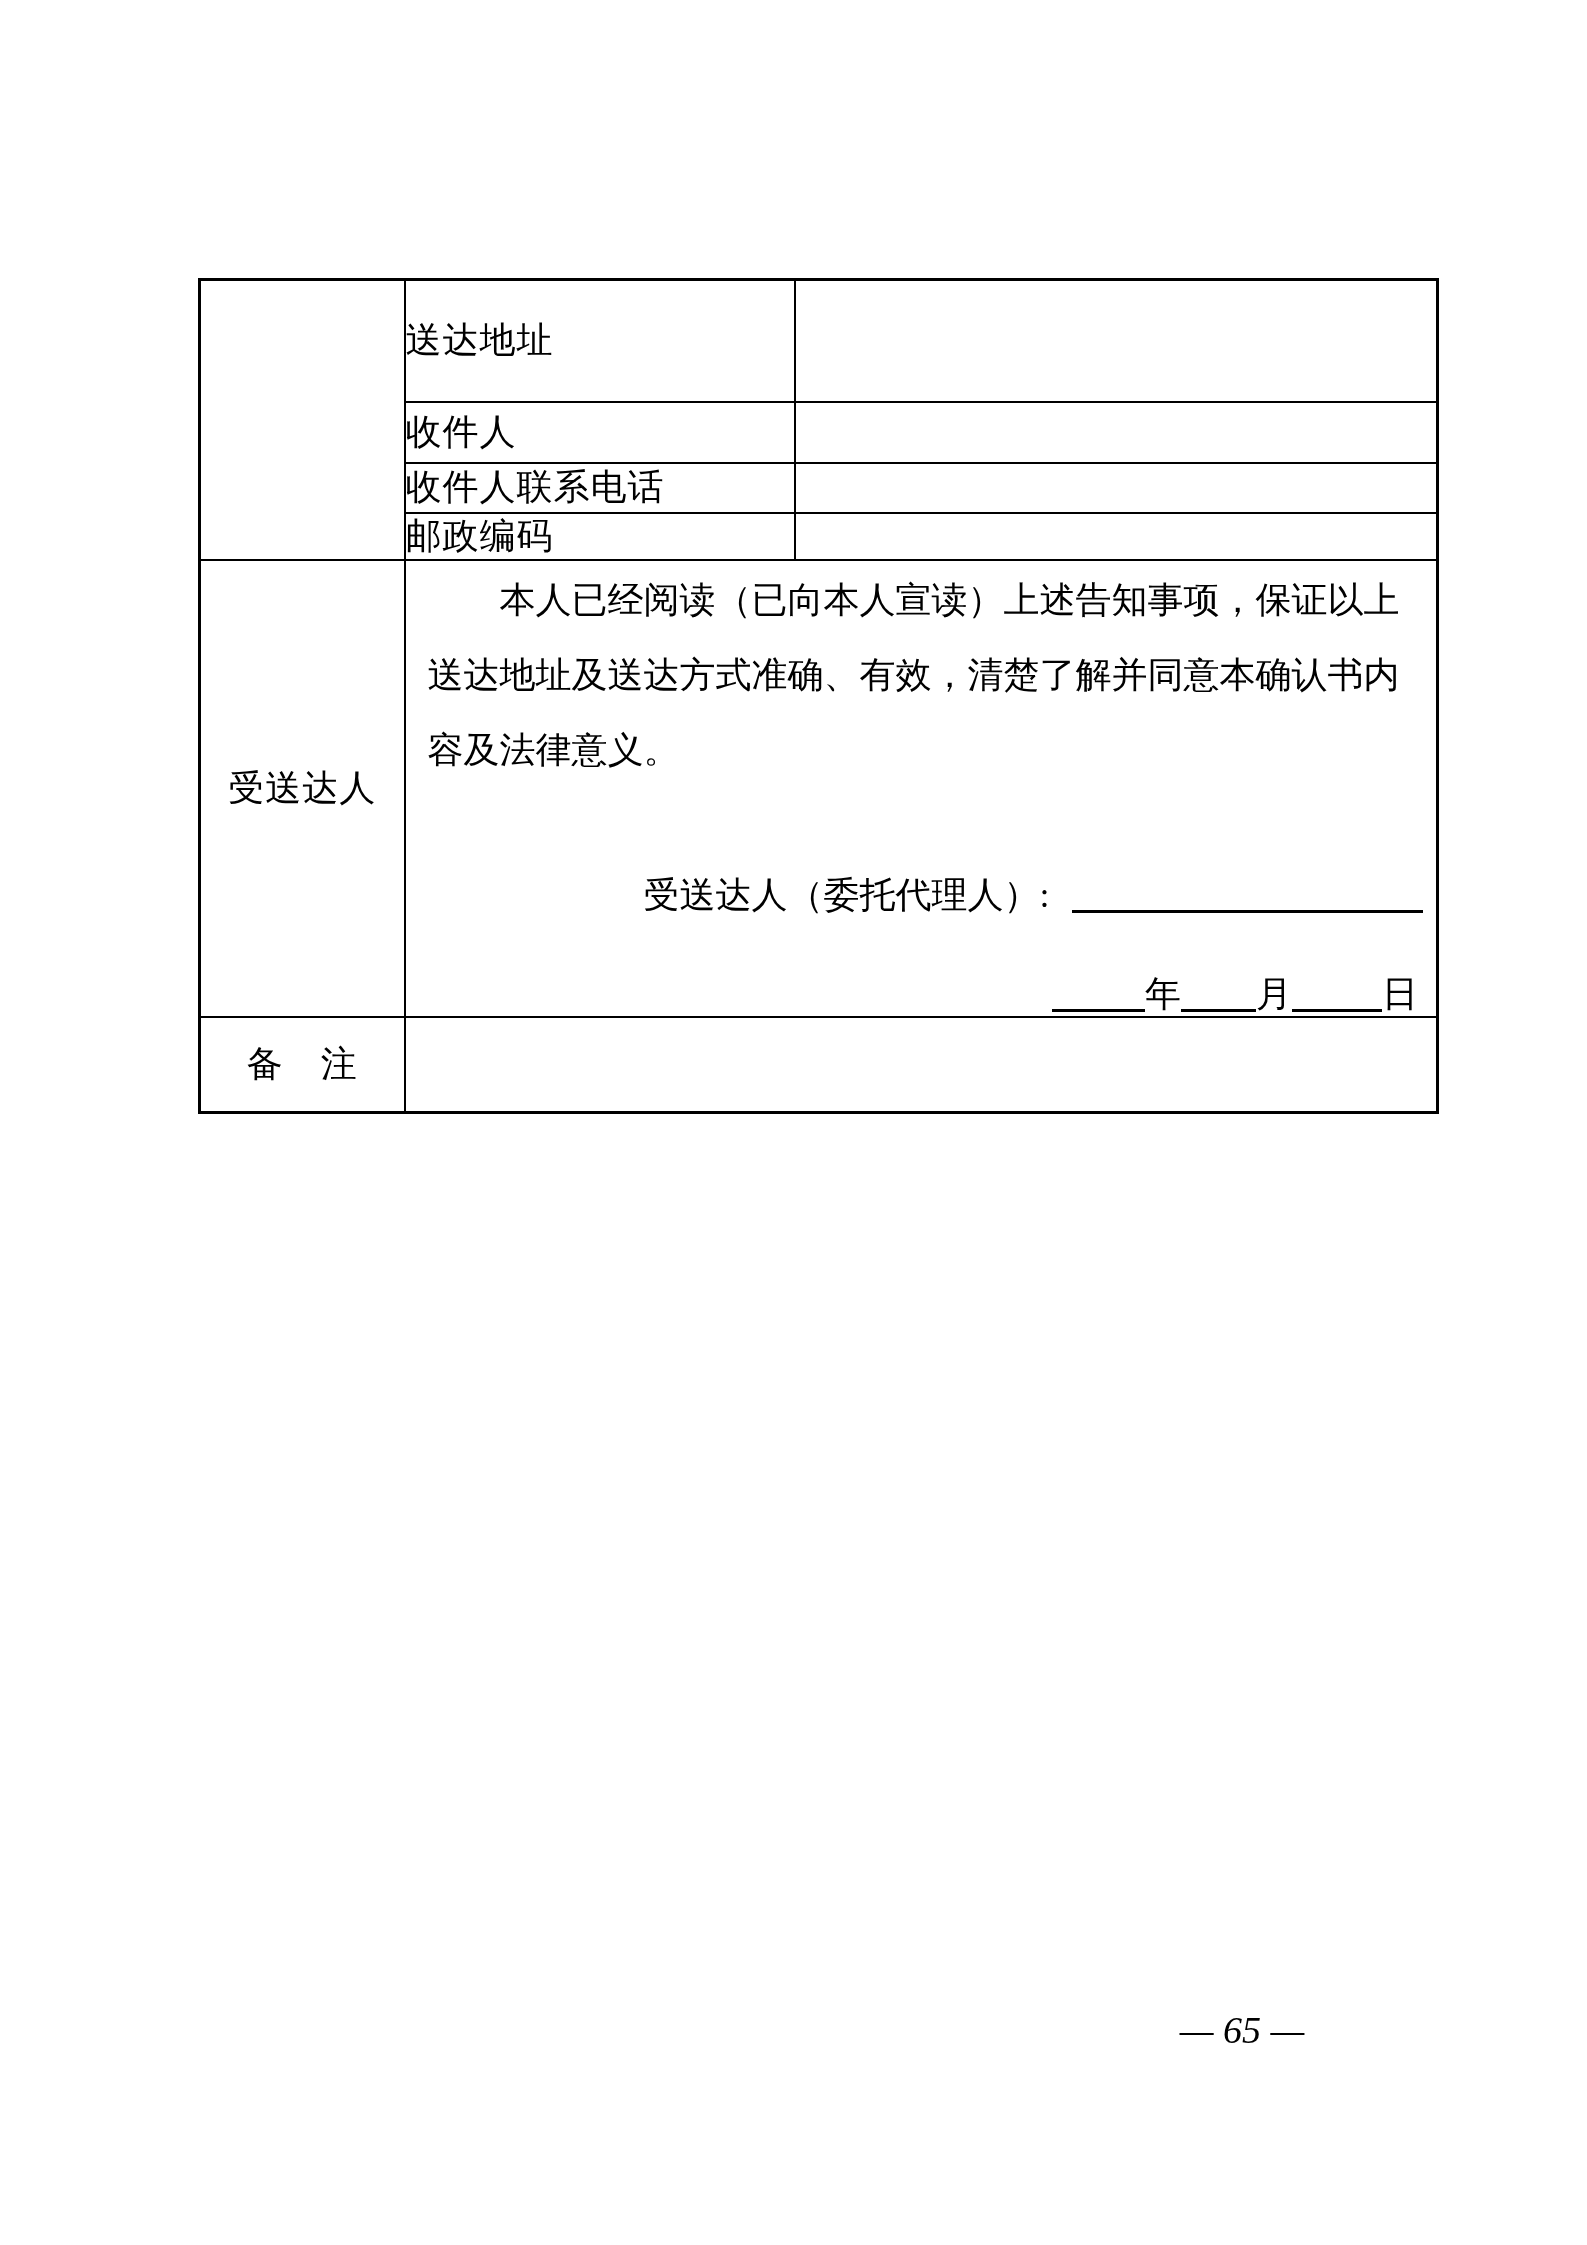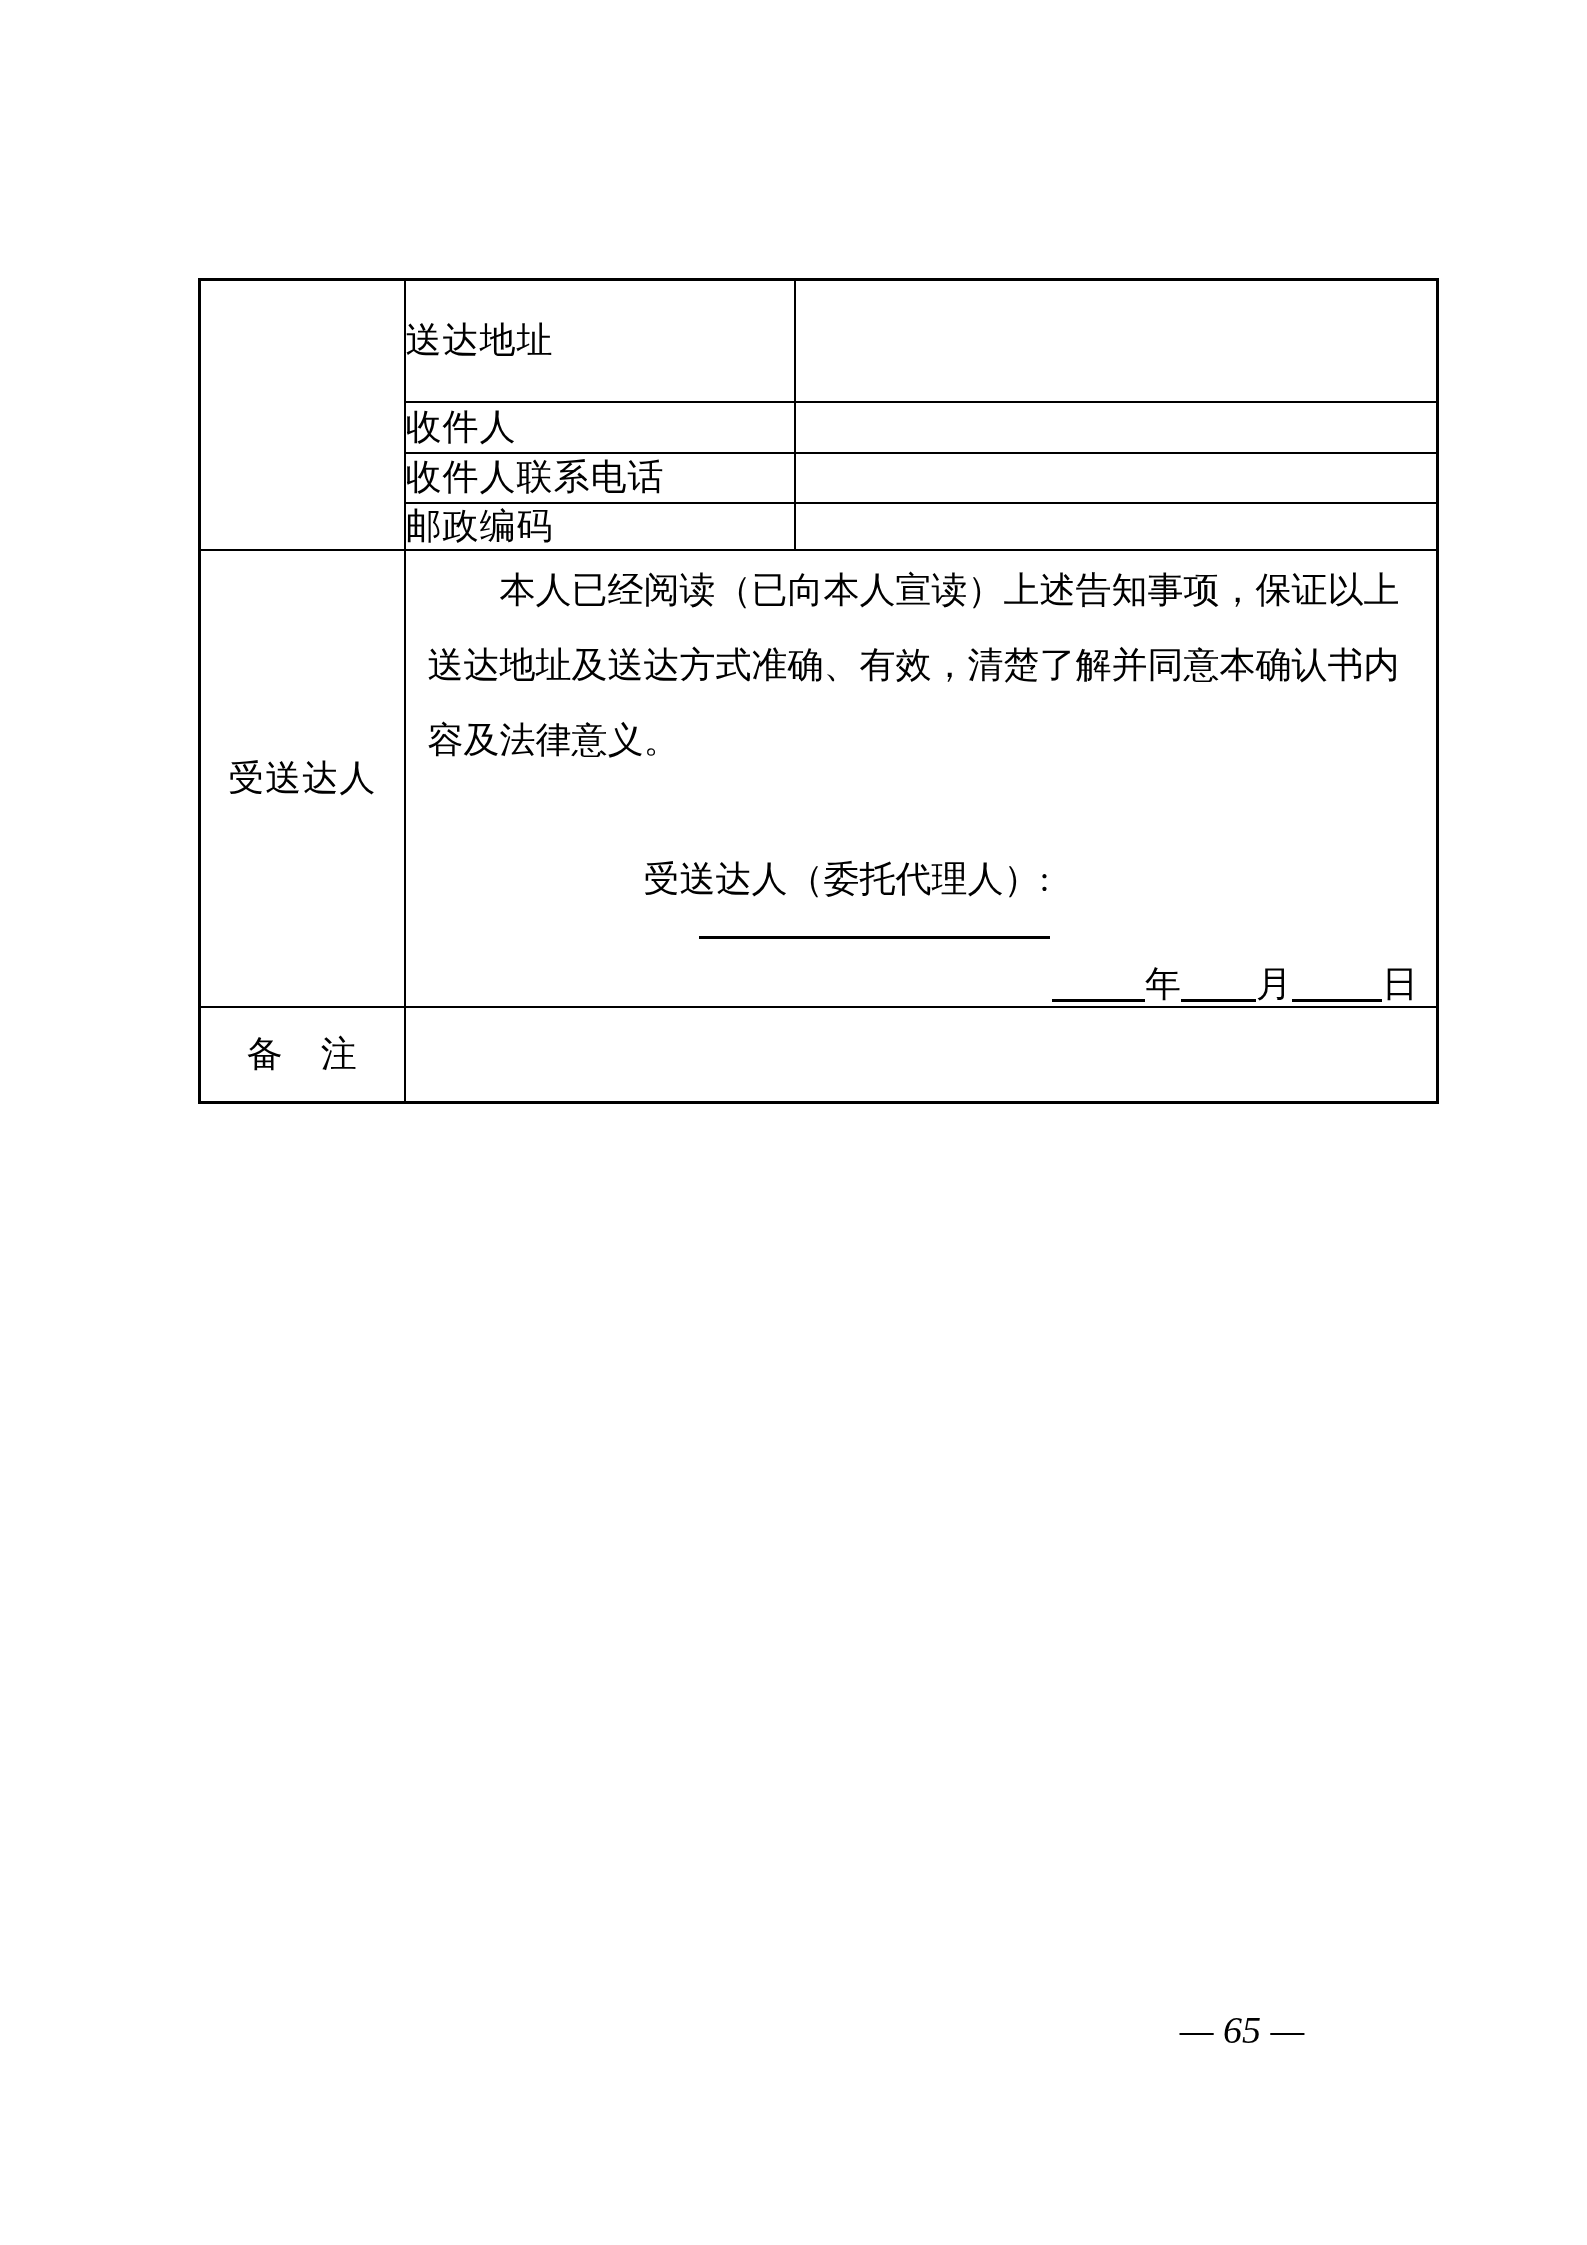--- a/index.html
+++ b/index.html
@@ -63,21 +63,20 @@
 
   .sig-row {
     position: absolute;
     left: 238px;
     top: 310px;
     display: flex;
     align-items: flex-end;
     font-size: 36px;
     line-height: 36px;
     white-space: nowrap;
-    flex-direction: column;
   }
   .sig-underline {
     display: inline-block;
     width: 351px;
     height: 39px;
     margin-left: 22px;
     border-bottom: 3px solid #000;
   }
 
   .date-row {
@@ -123,21 +122,21 @@
       <col style="width:643px">
     </colgroup>
     <tbody>
       <tr style="height:122px">
         <td rowspan="4"></td>
         <td class="label-cell">
           <span>送达地址</span>
         </td>
         <td></td>
       </tr>
-      <tr style="height:51px">
+      <tr style="height:61px">
         <td class="label-cell">
           <span>收件人</span>
         </td>
         <td></td>
       </tr>
       <tr style="height:50px">
         <td class="label-cell">
           <span>收件人联系电话</span>
         </td>
         <td></td>

